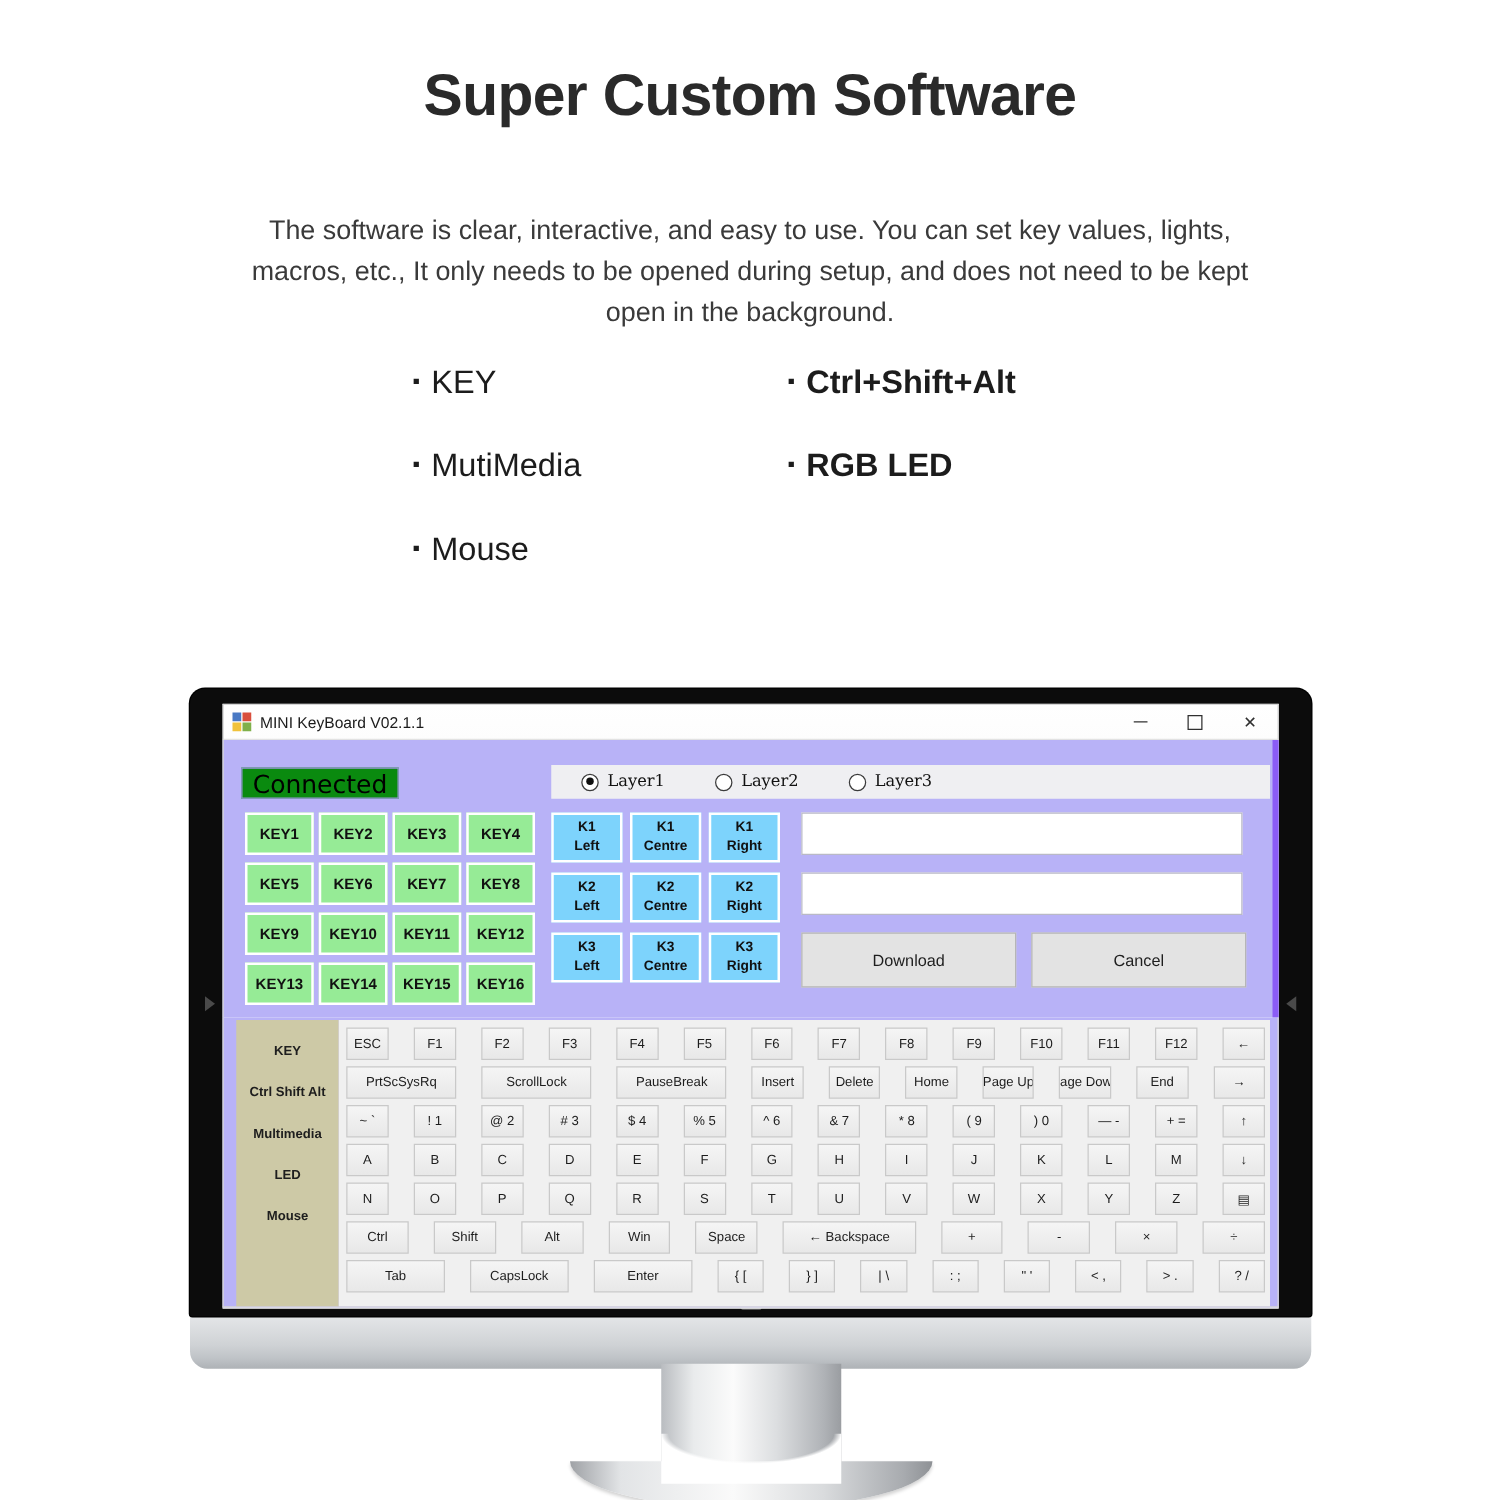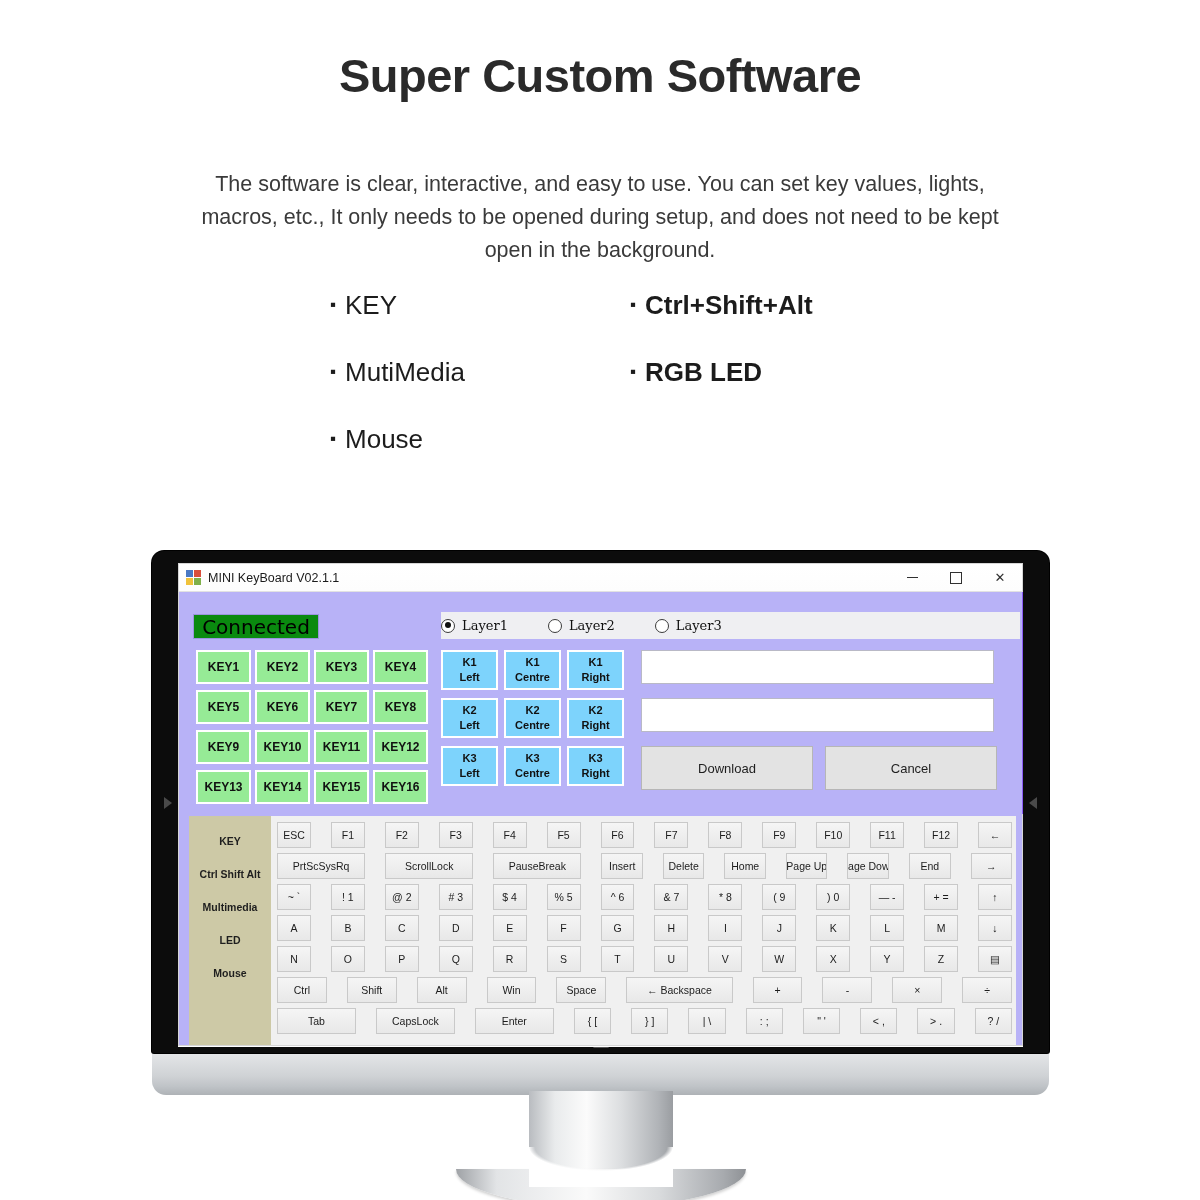--- a/index.html
+++ b/index.html
@@ -210,21 +210,21 @@
   }
   .win-btn .minus { display:block; width:11px; height:1px; background:#303030; }
   .win-btn .sq { display:block; width:10px; height:10px; border:1px solid #303030; }
 
   
   .upper-panel {
     position: relative;
     height: 222px;
     background: #b8b2f7;
     border-left: 1px solid #d6d6d6;
-    border-right: 1px solid #8b5cf6;
+    border-right: 5px solid #8b5cf6;
     box-sizing: border-box;
   }
 
   .status-badge {
     position: absolute;
     left: 14px;
     top: 22px;
     width: 126px;
     height: 25px;
     background: #0a8a0f;
@@ -239,21 +239,21 @@
 
   .layer-bar {
     position: absolute;
     left: 262px;
     top: 20px;
     right: 2px;
     height: 27px;
     background: #efeff2;
     display: flex;
     align-items: center;
-    padding-left: 0;
+    padding-left: 24px;
     box-sizing: border-box;
   }
   .radio-item {
     display: flex;
     align-items: center;
     margin-right: 40px;
     font-family: "DejaVu Serif", serif;
     font-size: 13px;
     color: #101010;
   }

